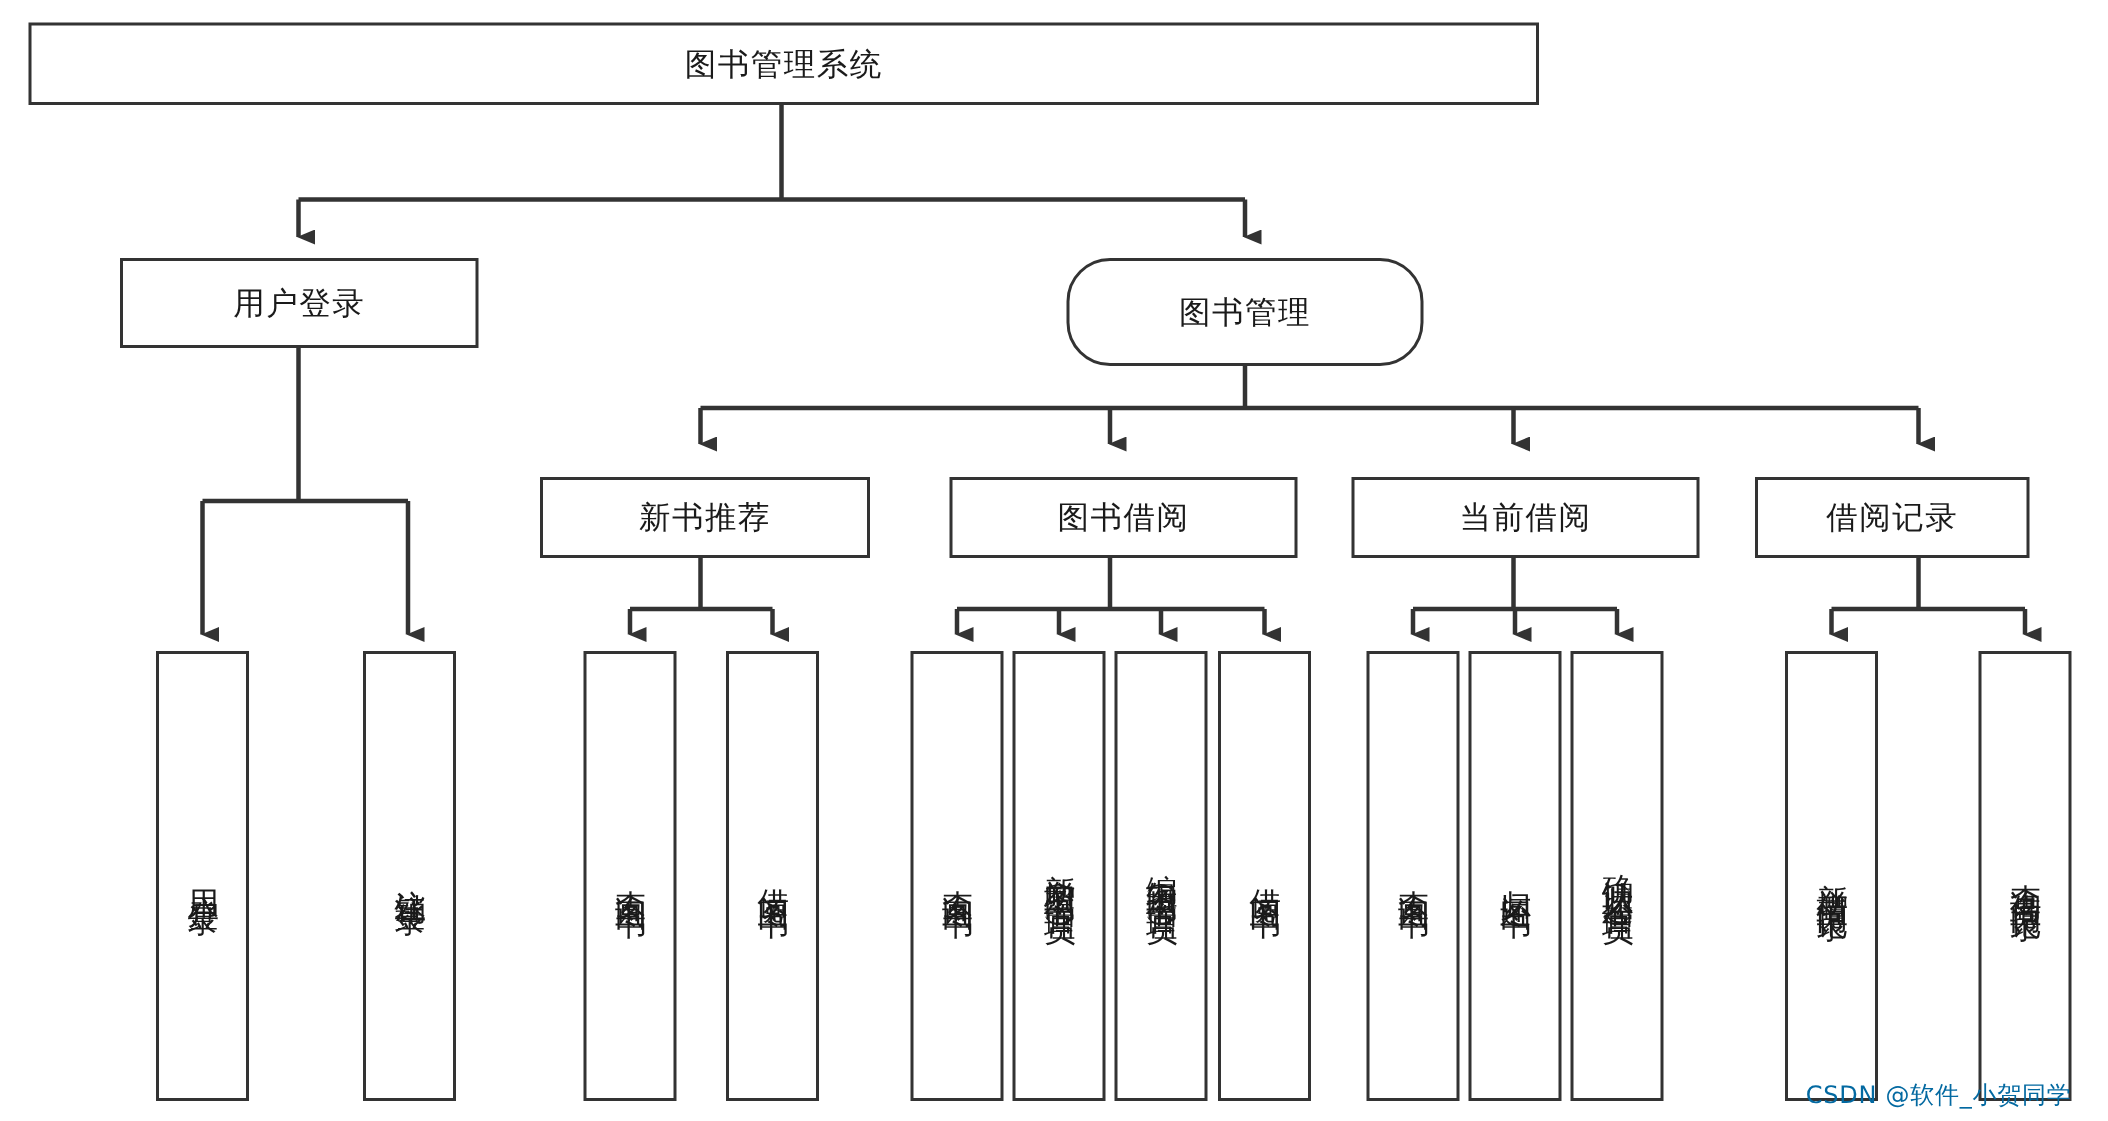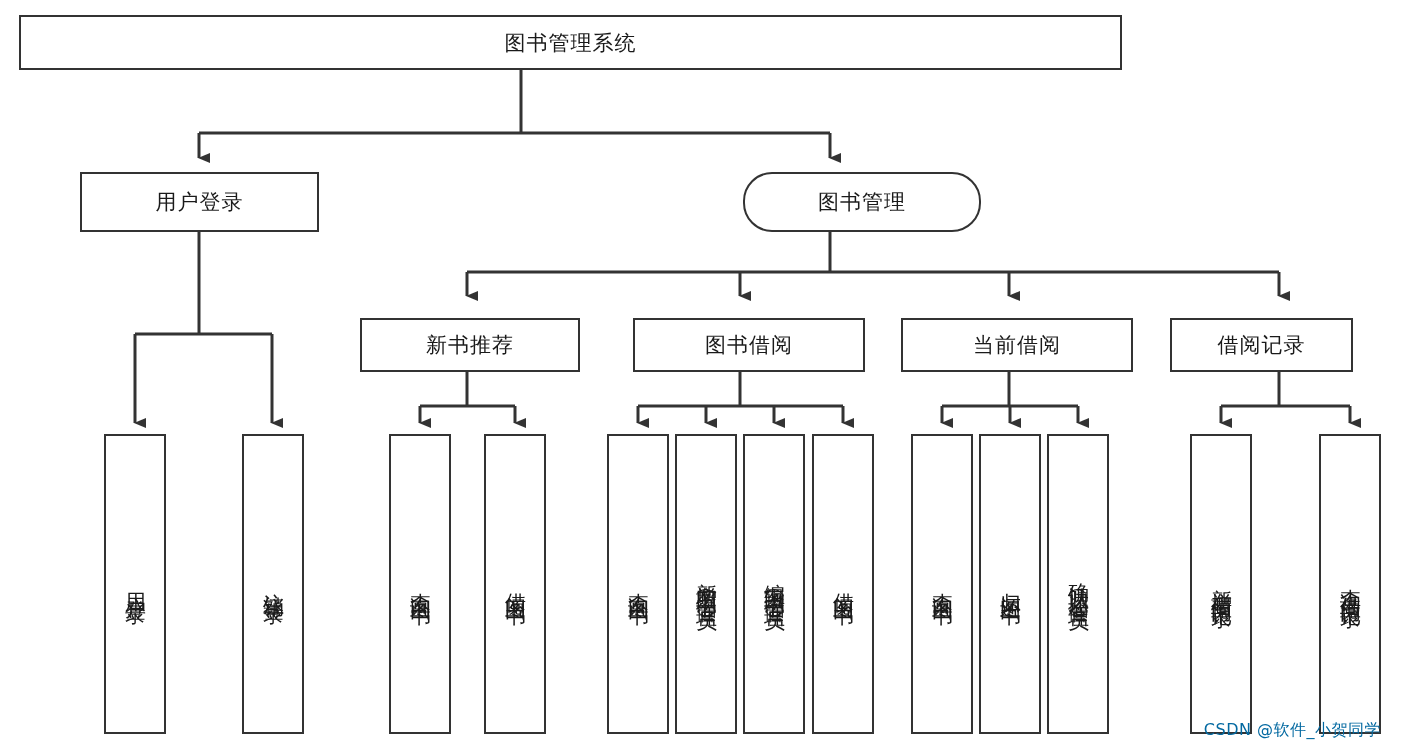--- a/index.html
+++ b/index.html
@@ -110,28 +110,28 @@
       <path d="M1010,406 L1010,423" marker-end="url(#arrow)"></path>
       <path d="M1078,406 L1078,423" marker-end="url(#arrow)"></path>
 
       <path d="M1279,372 L1279,406"></path>
       <path d="M1221,406 L1350,406"></path>
       <path d="M1221,406 L1221,423" marker-end="url(#arrow)"></path>
       <path d="M1350,406 L1350,423" marker-end="url(#arrow)"></path>
     </g>
   </svg>
 
-  <div class="node h" style="left:19px; top:15px; width:1103px; height:55px;font-family:Liberation Serif, serif;">
+  <div class="node h" style="left:19px; top:15px; width:1007px; height:55px;font-family:Liberation Serif, serif;">
     <span class="hlabel">图书管理系统</span>
   </div>
 
   <div class="node h" style="left:80px; top:172px; width:239px; height:60px;">
     <span class="hlabel">用户登录</span>
   </div>
-  <div class="node h" style="left:743px; top:172px; width:238px; height:60px;border-radius:29px;">
+  <div class="node h" style="left:711px; top:172px; width:238px; height:72px;border-radius:29px;">
     <span class="hlabel">图书管理</span>
   </div>
 
   <div class="node h" style="left:360px; top:318px; width:220px; height:54px;">
     <span class="hlabel">新书推荐</span>
   </div>
   <div class="node h" style="left:633px; top:318px; width:232px; height:54px;">
     <span class="hlabel">图书借阅</span>
   </div>
   <div class="node h" style="left:901px; top:318px; width:232px; height:54px;">

